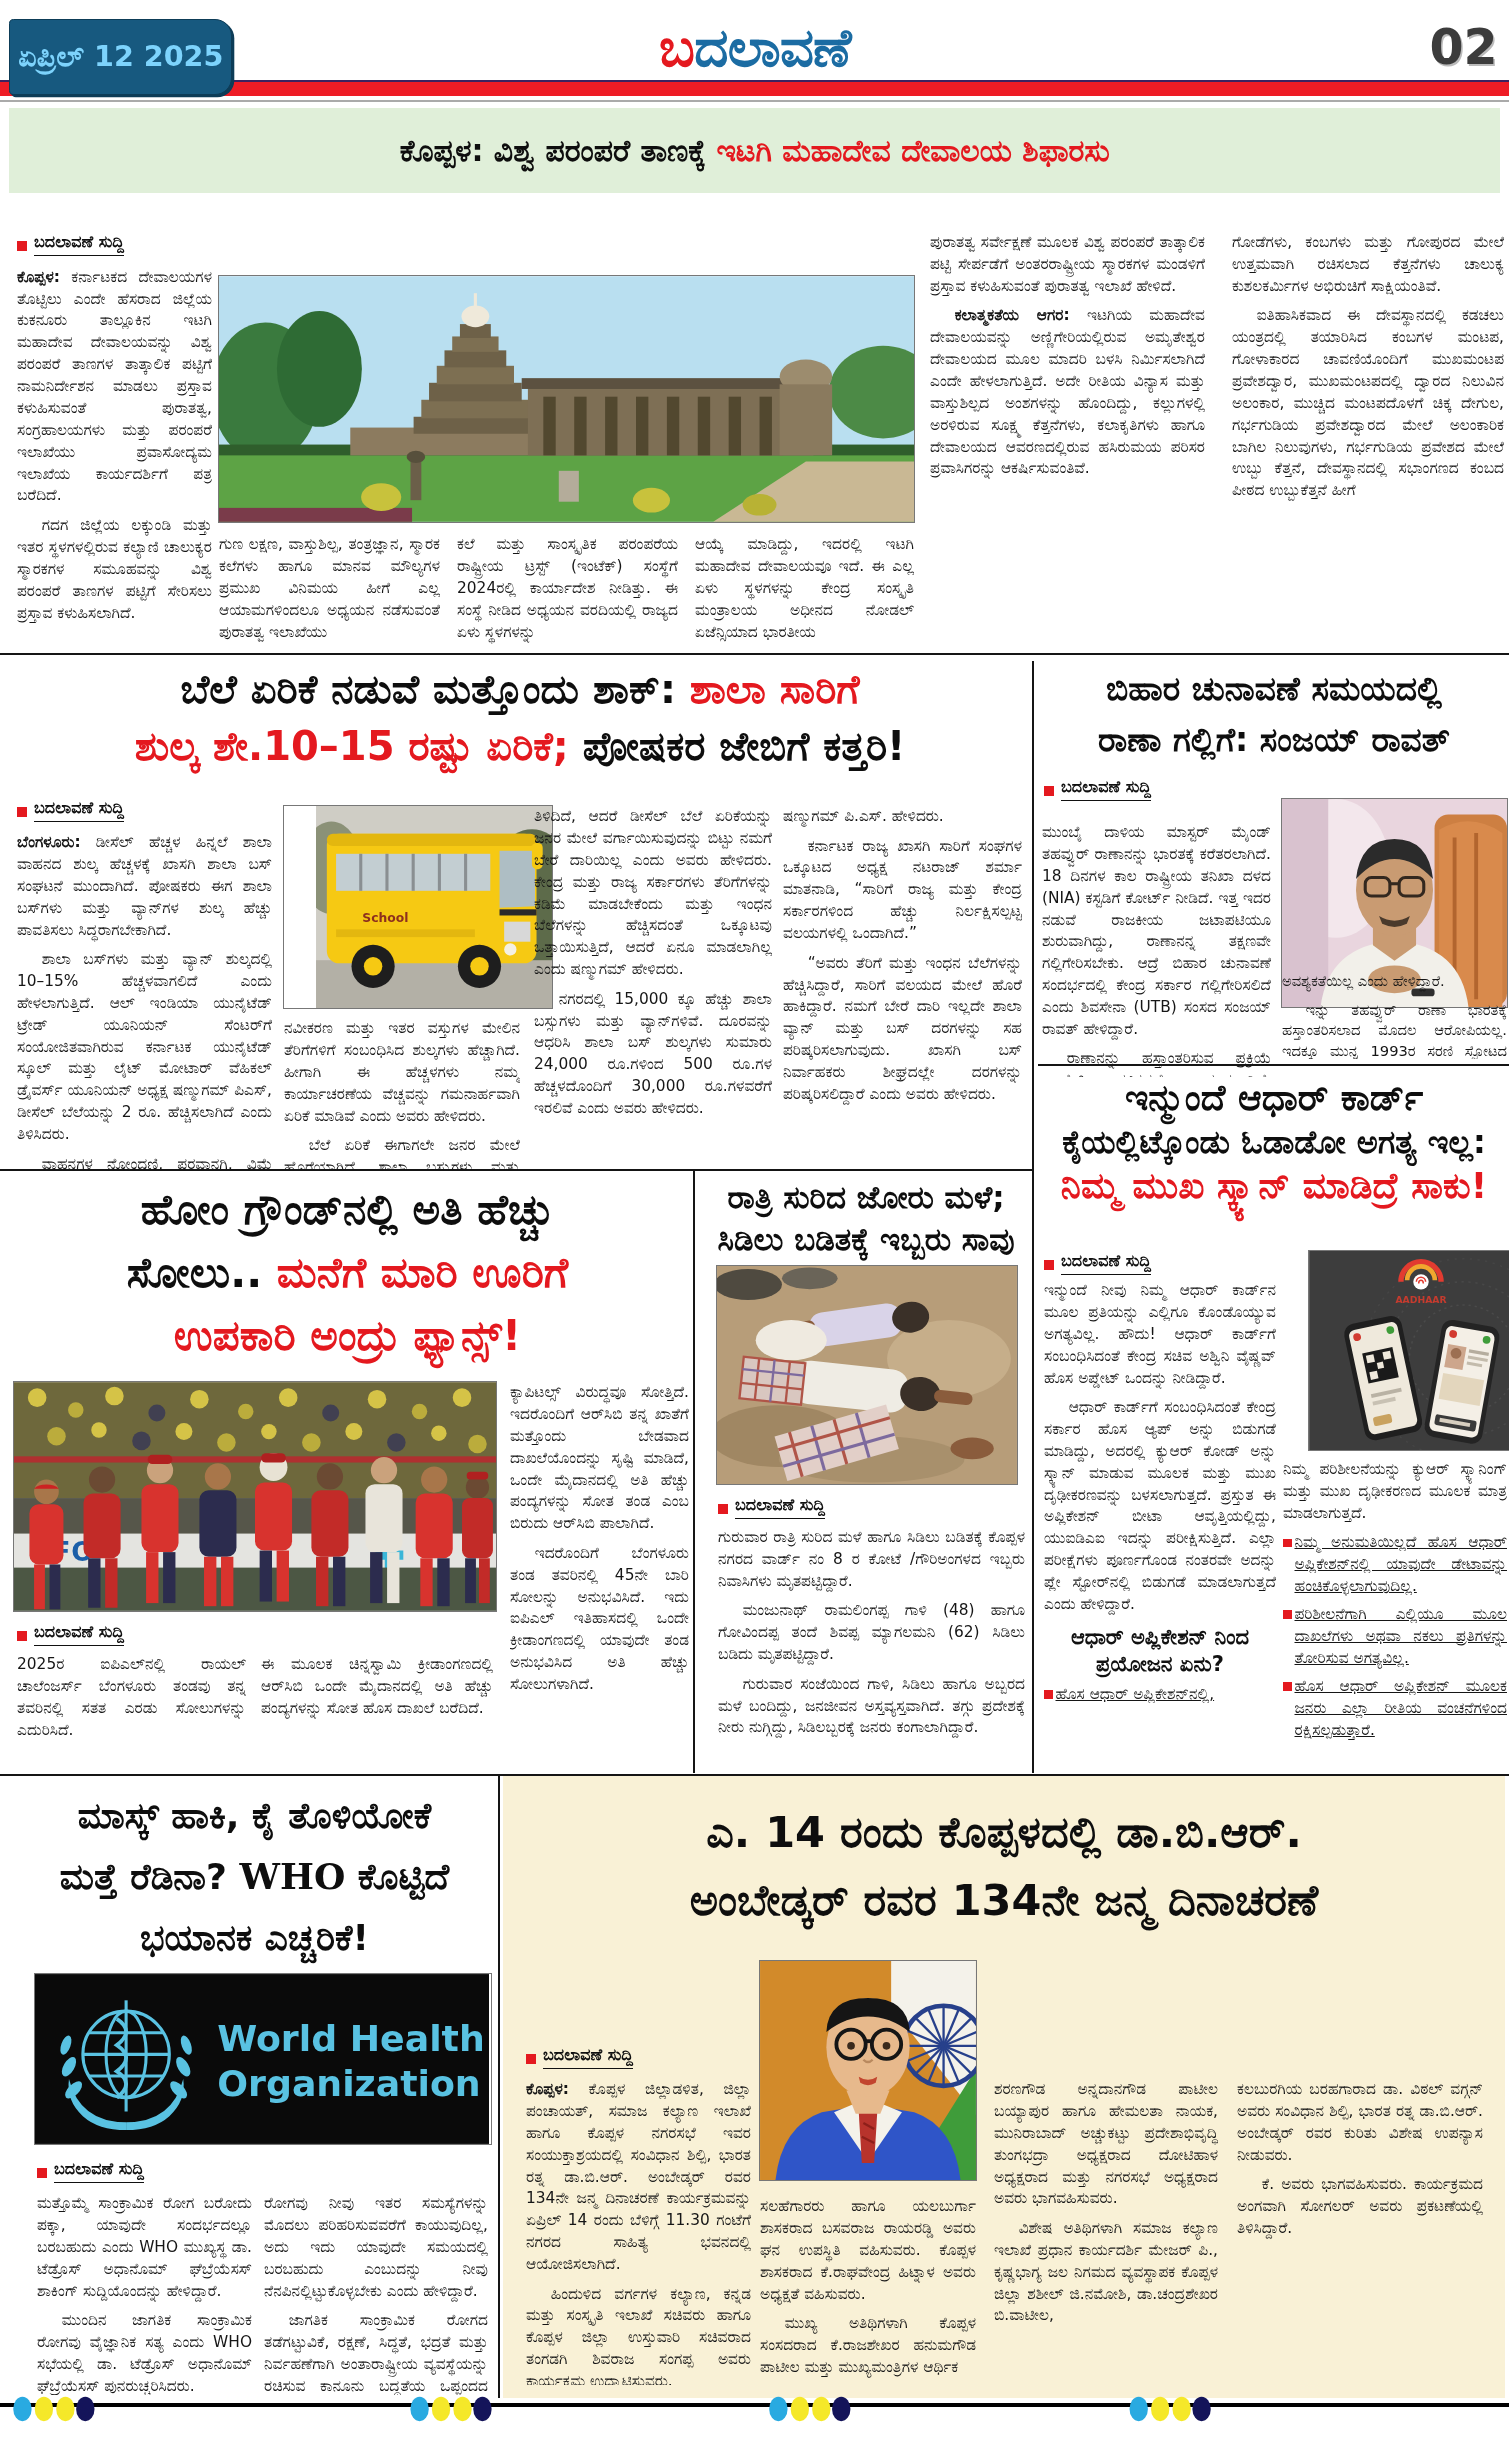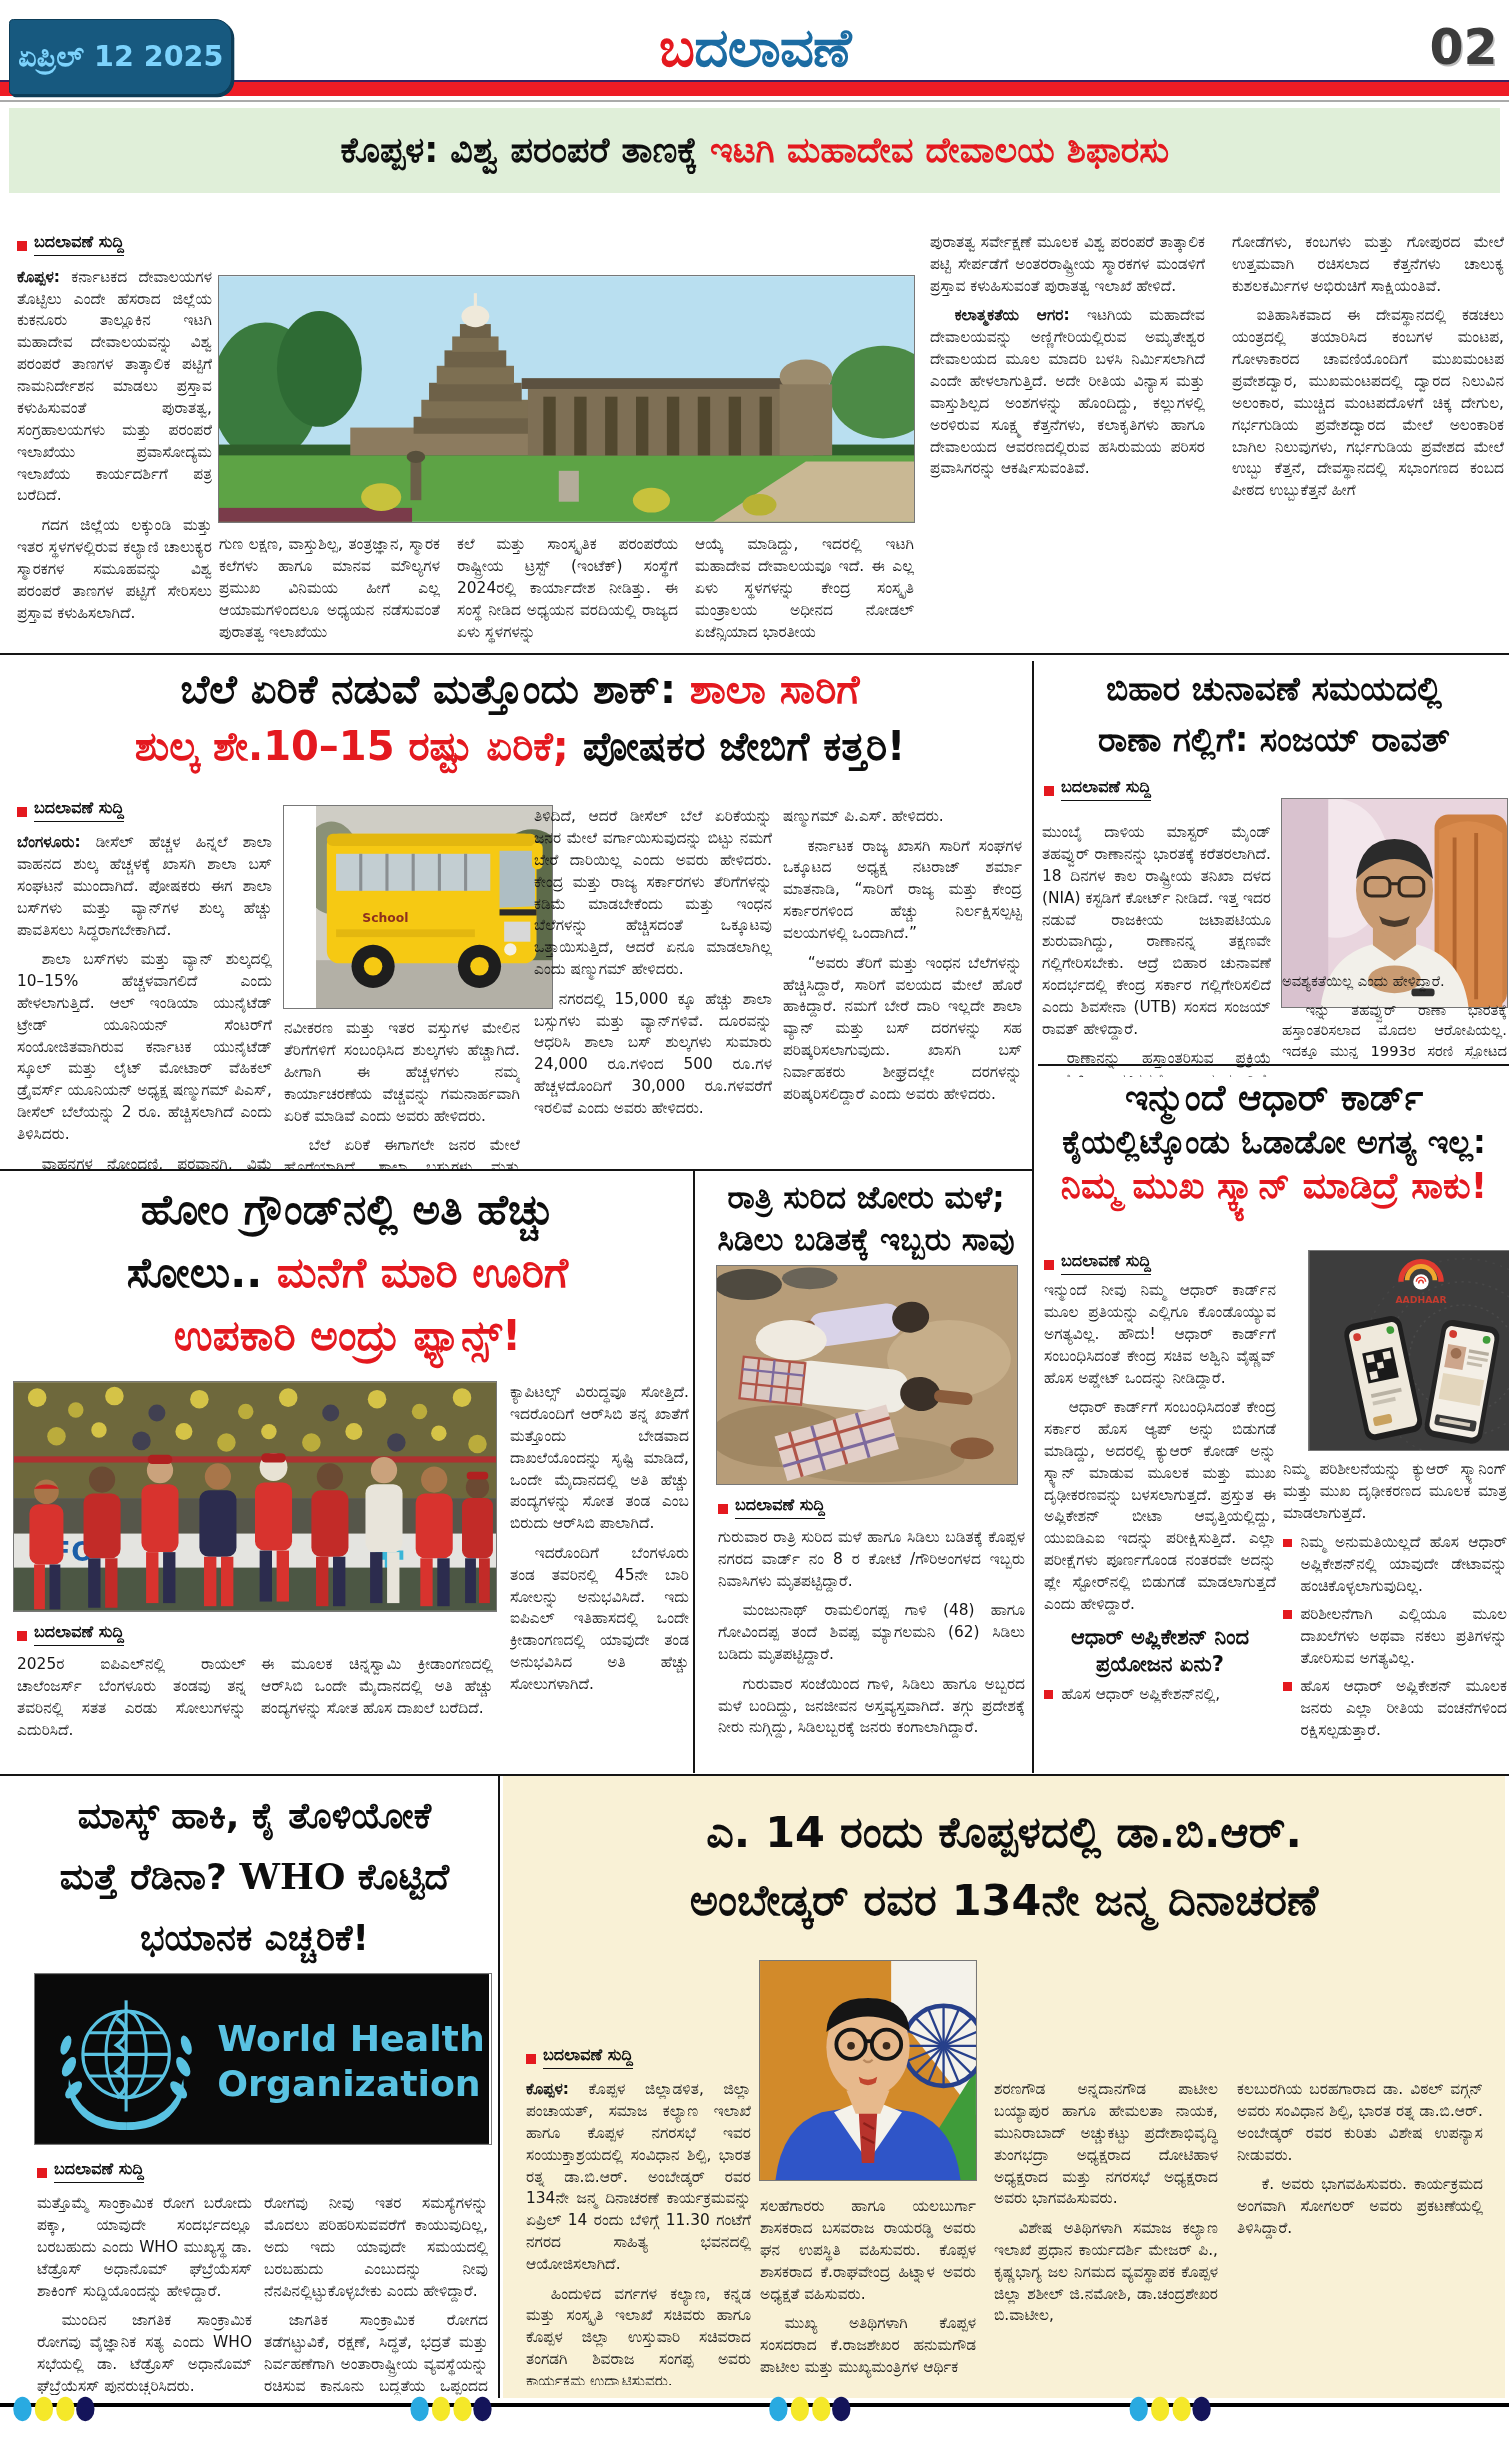--- a/index.html
+++ b/index.html
@@ -11,21 +11,21 @@
   .col p{margin:0 0 7.7px 0;}
   .col p.ind{text-indent:1.6em;}
   .byline{display:flex;align-items:flex-end;gap:7px;font-weight:bold;font-size:16px;color:#101010;}
   .byline .sq{width:10px;height:10px;background:#e4191f;display:inline-block;margin-bottom:4.6px;}
   .byline .bl-text{border-bottom:1.9px solid #111;padding-bottom:3.9px;}
   .hl{font-weight:800;color:#0e0e0e;}
   .red{color:#e4191f;}
   .blue{color:#1b6ca3;}
   .center{text-align:center;}
   .subhead{font-weight:800;font-size:21px;text-align:center;color:#111;line-height:1.3;margin:7.7px 0 6.2px;}
-  .bullet{display:flex;gap:9px;margin:0 0 6.2px 0;}
+  .bullet{display:flex;gap:3px;margin:0 0 6.2px 0;text-decoration:underline;}
   .bullet .bsq{flex:0 0 8.5px;width:8.5px;height:8.5px;background:#e4191f;margin-top:6.2px;}
   .photo-frame{outline:0.8px solid #777;}
 </style>
 </head>
 <body>
 
 <div id="paper">
 
   <div class="abs" style="left:0;top:0;width:1510px;height:102px;">
     <div class="abs" style="left:0;top:80px;width:1510px;height:2.3px;background:#3d2360;"></div>
@@ -34,21 +34,21 @@
     <div class="abs" style="left:9.3px;top:18.5px;width:221px;height:74px;background:#17597f;border:1.5px solid #0d3c57;border-radius:4.6px 17px 17px 4.6px;display:flex;align-items:center;justify-content:center;box-shadow:2.3px 2.3px 0 #0d3c57;">
       <span style="color:#7dd3fc;font-weight:bold;font-size:28.6px;">ಏಪ್ರಿಲ್ 12 2025</span>
     </div>
     <div class="abs" style="left:0;top:17px;width:1510px;text-align:center;font-weight:800;font-size:53px;letter-spacing:-0.8px;">
       <span class="red">ಬ</span><span class="blue">ದಲಾವಣೆ</span>
     </div>
     <div class="abs" style="right:12.4px;top:18.5px;font-weight:800;font-size:49px;color:#3c3c3c;text-shadow:1.5px 1.5px 0 #bbb;">02</div>
   </div>
 
   <div class="abs" style="left:9.3px;top:108px;width:1491px;height:85px;background:#e0efd9;display:flex;align-items:center;justify-content:center;">
-    <div class="hl" style="font-size:35px;white-space:nowrap;">
+    <div class="hl" style="font-size:30px;white-space:nowrap;">
       <span>ಕೊಪ್ಪಳ: ವಿಶ್ವ ಪರಂಪರೆ ತಾಣಕ್ಕೆ</span>
       <span class="red">ಇಟಗಿ ಮಹಾದೇವ ದೇವಾಲಯ ಶಿಫಾರಸು</span>
     </div>
   </div>
 
   <div class="abs" style="left:17px;top:232px;width:195px;height:422px;">
     <div class="byline" style="margin-bottom:10.8px;">
       <span class="sq"></span>
       <span class="bl-text">ಬದಲಾವಣೆ ಸುದ್ದಿ</span>
     </div>

